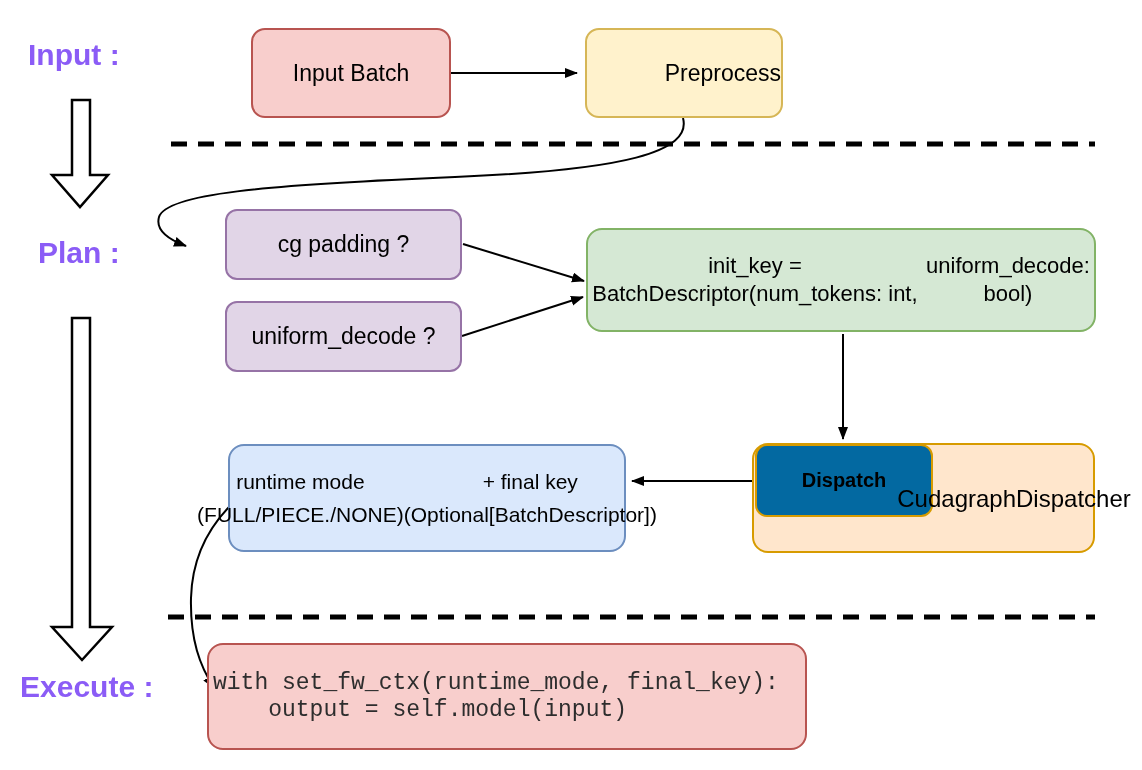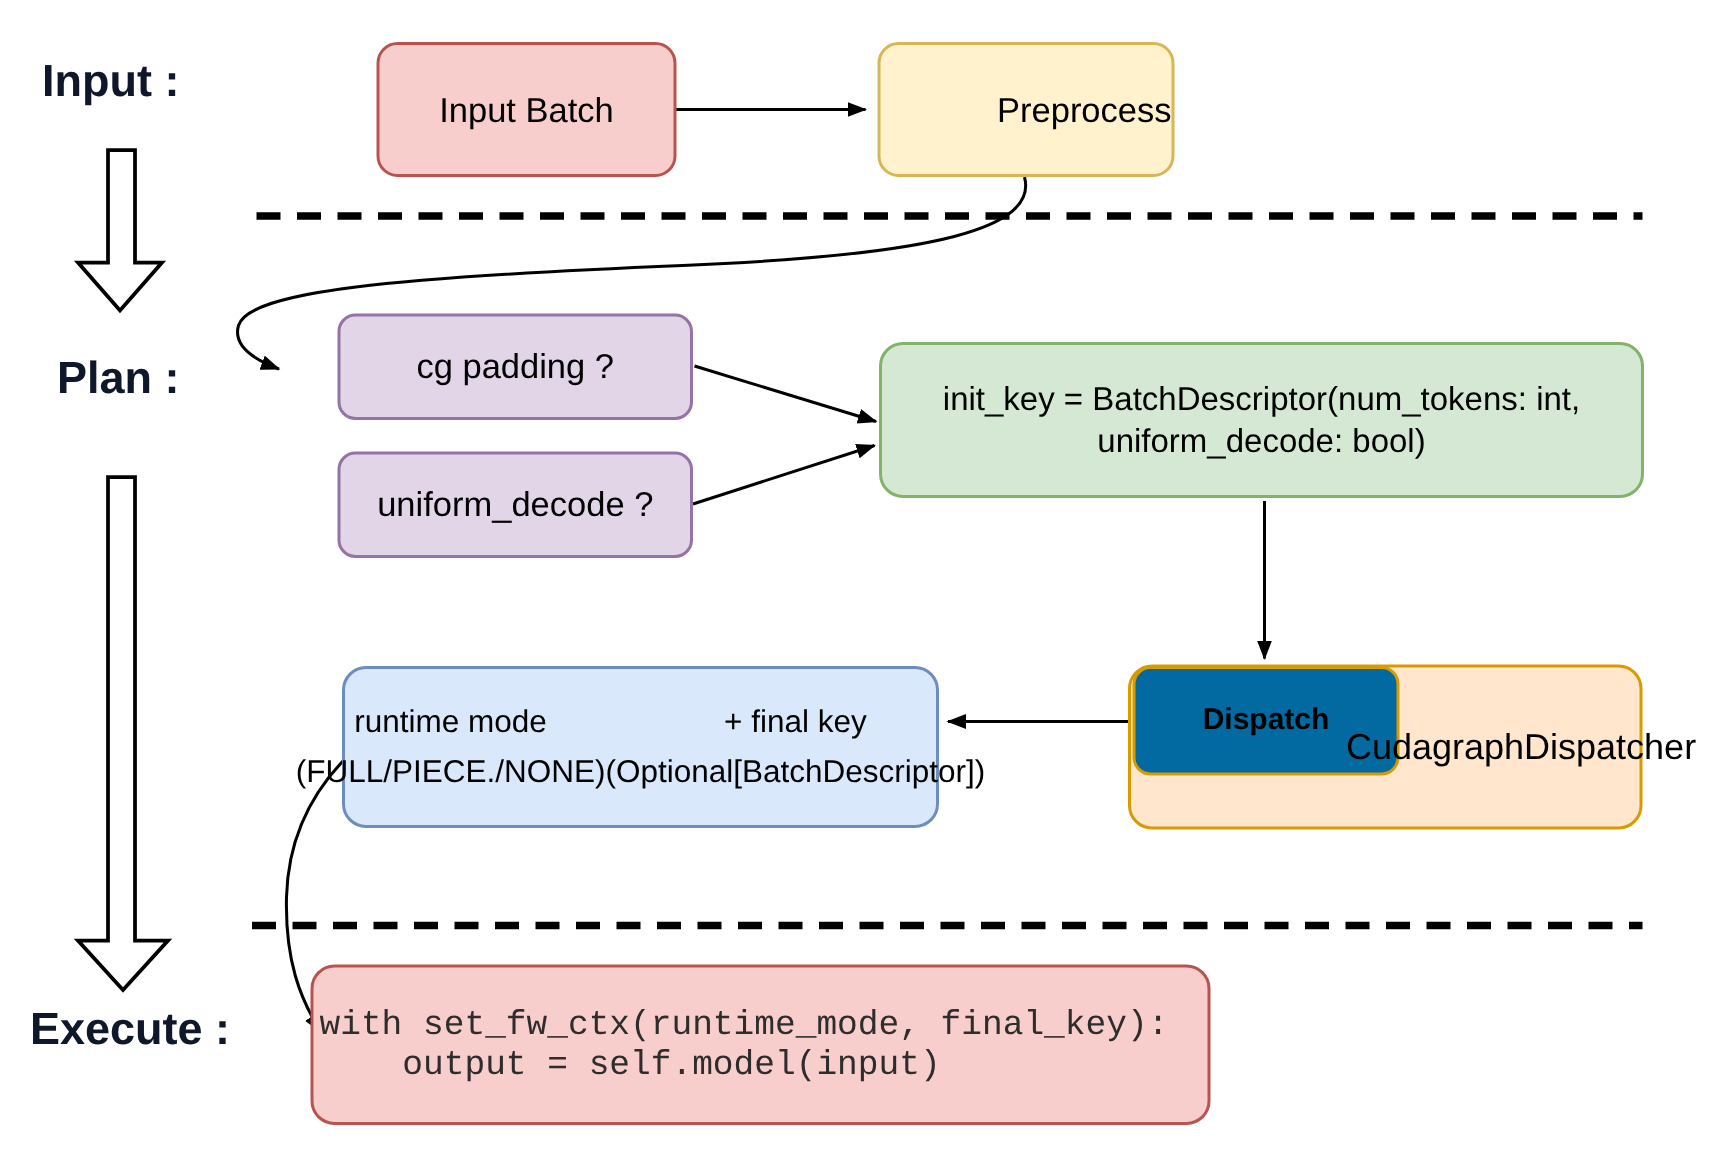--- a/index.html
+++ b/index.html
@@ -9,40 +9,40 @@
     background:#ffffff;
     font-family:"Liberation Sans", sans-serif;
     color:#000;
     overflow:hidden;
   }
   .layer{position:absolute;left:0;top:0;width:1142px;height:770px;}
   .section-label{
     position:absolute;
     font-weight:bold;
     font-size:30px;
-    color:#0f172a;
+    color:#8b5cf6;
     white-space:nowrap;
   }
   .node{
     position:absolute;
     box-sizing:border-box;
     border:2px solid #000;
     border-radius:14px;
     display:flex;
     align-items:center;
     justify-content:center;
     text-align:center;
     font-size:23px;
     line-height:1.25;
   }
   #n-input-batch{left:207px;top:28px;width:200px;height:90px;margin-left:44px;}
   #n-preprocess{left:585px;top:28px;width:198px;height:90px;justify-content:flex-end;}
   #n-cg-padding{left:225px;top:209px;width:237px;height:71px;border-radius:12px;}
   #n-uniform-decode{left:225px;top:301px;width:237px;height:71px;border-radius:12px;}
-  #n-init-key{left:586px;top:228px;width:510px;height:104px;border-radius:16px;font-size:22px;line-height:28px;flex-direction:column;}
+  #n-init-key{left:586px;top:228px;width:510px;height:104px;border-radius:16px;font-size:22px;line-height:28px;}
   #n-cudagraph{left:752px;top:443px;width:343px;height:110px;border-radius:16px;}
   #n-dispatch{left:755px;top:444px;width:178px;height:73px;border-radius:12px;font-size:20px;}
   #cudagraph-label{
     position:absolute;left:933px;top:443px;width:162px;height:110px;
     display:flex;flex-direction:row;align-items:center;justify-content:center;
     font-size:24px;line-height:33px;text-align:center;
   }
   #n-runtime-mode{left:228px;top:444px;width:398px;height:108px;border-radius:16px;font-size:21px;line-height:33px;}
   #n-execute-code{
     left:207px;top:643px;width:600px;height:107px;border-radius:16px;

